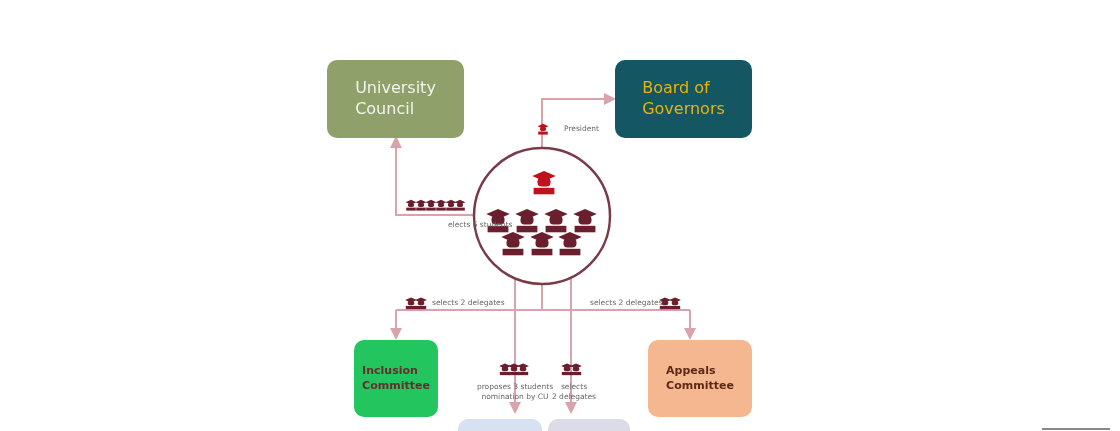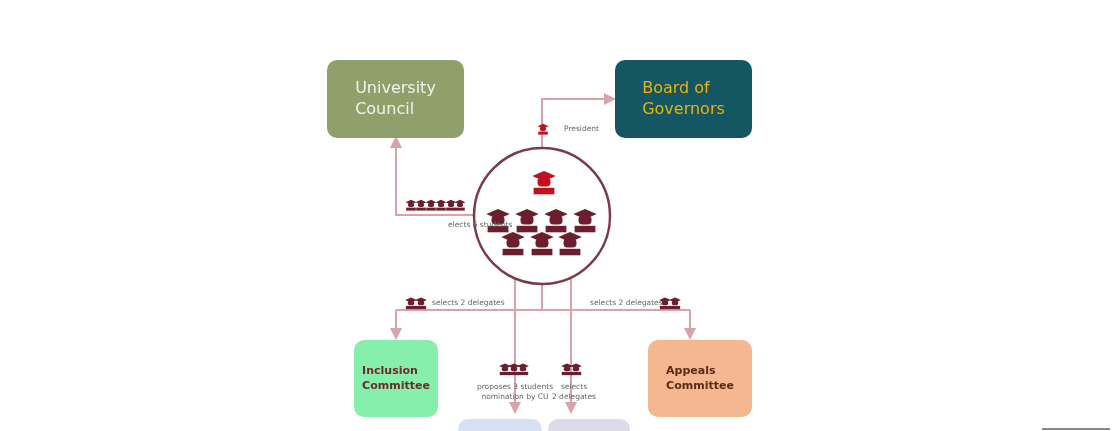--- a/index.html
+++ b/index.html
@@ -1,21 +1,21 @@
 <!DOCTYPE html>
 <html><head>
   <meta charset="utf-8">
   <style>
     html, body { margin: 0; padding: 0; background: #ffffff; }
     body { width: 1120px; height: 431px; position: relative; overflow: hidden; font-family: "DejaVu Sans", sans-serif; }
     .box { position: absolute; display: flex; align-items: center; justify-content: center; text-align: left; border-radius: 10px; }
     .box span { display: block; line-height: 1.3; white-space: pre-line; }
     #uc { left: 327px; top: 60px; width: 137px; height: 78px; background: #8fa06b; color: #f2f4ec; font-size: 16px; }
     #bog { left: 615px; top: 60px; width: 137px; height: 78px; background: #145661; color: #eab308; font-size: 16px; }
-    #inc { left: 354px; top: 340px; width: 84px; height: 77px; background: #86efac; color: #6a2b2f; font-size: 11px; font-weight: bold; }
+    #inc { left: 354px; top: 340px; width: 84px; height: 77px; background: #22c55e; color: #6a2b2f; font-size: 11px; font-weight: bold; }
     #app { left: 648px; top: 340px; width: 104px; height: 77px; background: #f5b78f; color: #5b2a14; font-size: 11px; font-weight: bold; }
     #b1 { left: 458px; top: 419px; width: 84px; height: 30px; background: #d7e1f1; }
     #b2 { left: 548px; top: 419px; width: 82px; height: 30px; background: #dcdbe8; }
     .label { position: absolute; font-size: 7.5px; color: #666; text-align: center; white-space: pre-line; line-height: 1.3; }
     svg.lines { position: absolute; left: 0; top: 0; }
     .corner-line { position: absolute; left: 1042px; top: 428px; width: 68px; height: 2px; background: #888; }
   </style>
 </head>
 <body>
 

